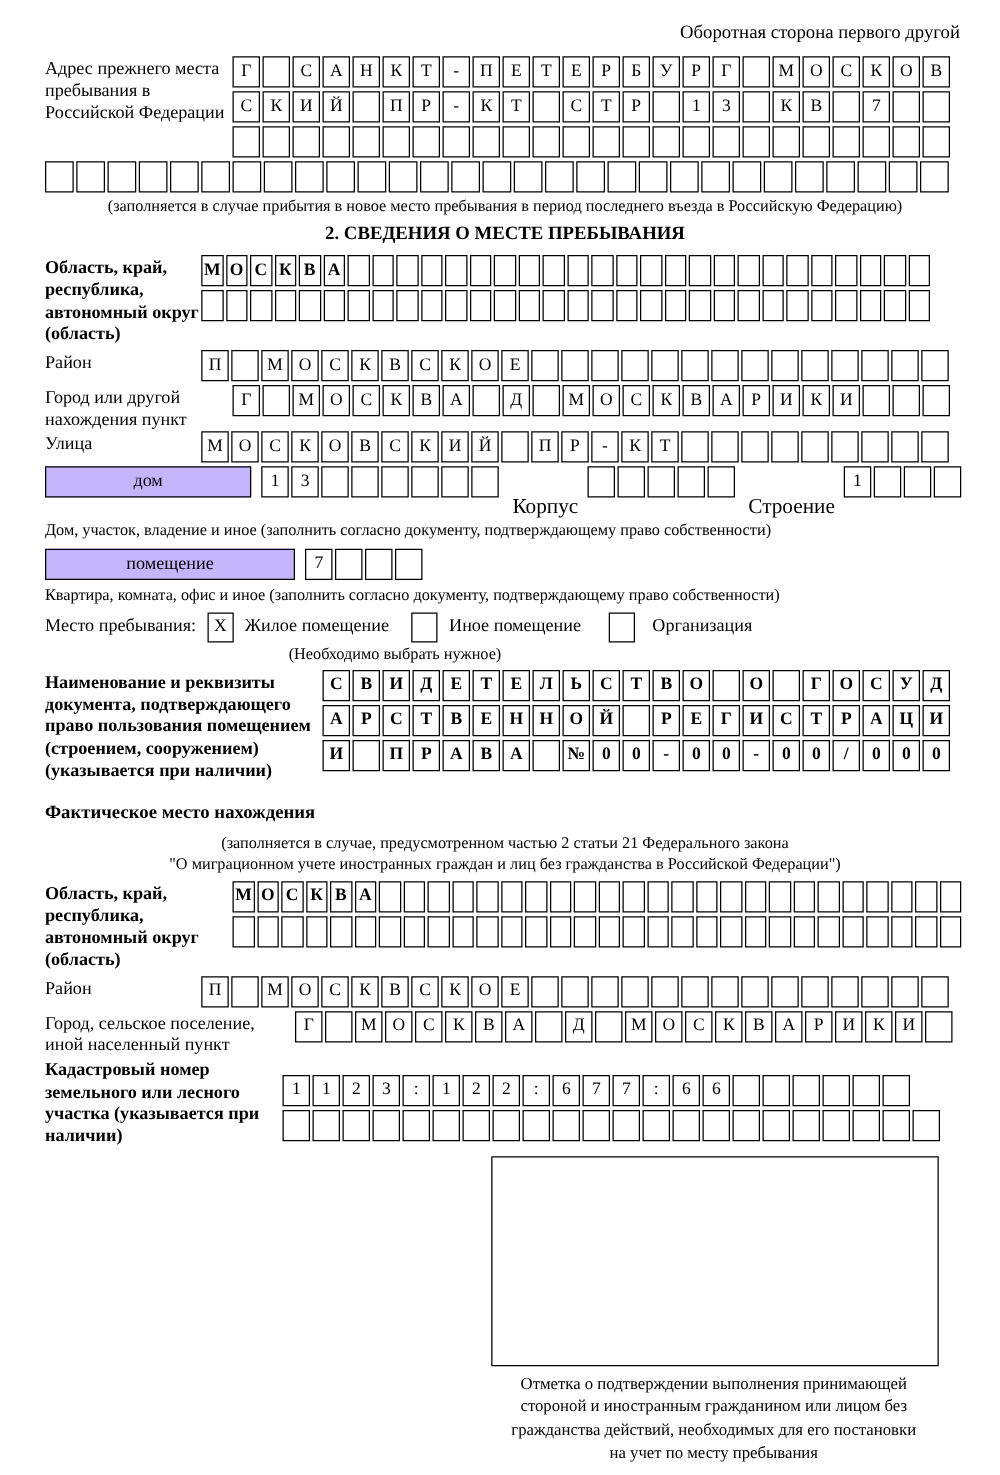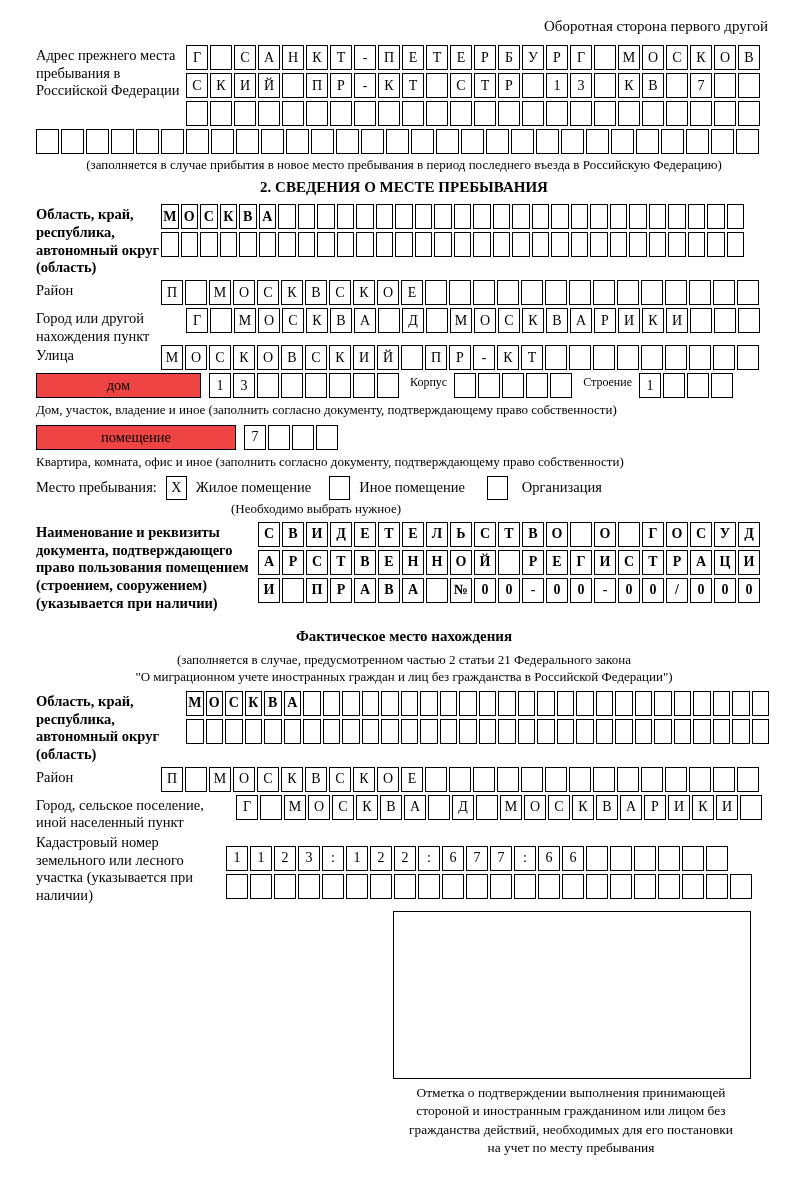--- a/index.html
+++ b/index.html
@@ -3,35 +3,35 @@
 <meta charset="utf-8">
 <style>
   html,body{margin:0;padding:0;background:#fff;color:#000;
     font-family:"Liberation Serif","DejaVu Serif",serif;}
   .page{position:relative;width:800px;height:1180px;box-sizing:border-box;
     padding:18px 28px 10px 36px;overflow:hidden;background:#fff;}
   .header-note{text-align:right;font-size:15px;margin:0 4px 10px 0;}
   .frow{display:flex;align-items:flex-start;}
   .flabel{flex:none;font-size:14.5px;line-height:1.22;padding-top:2px;}
   .lw150{width:150px;} .lw125{width:125px;} .lw220{width:222px;}
-  .lw190{width:190px;} .lw200{width:200px;}
+  .lw190{width:190px;font-weight:bold;} .lw200{width:200px;}
   .cellcol{display:flex;flex-direction:column;}
   .cells{display:flex;flex:none;margin-bottom:3px;}
   .cell{flex:none;box-sizing:border-box;width:var(--cw,22px);height:25px;
     border:1.7px solid #000;margin-right:2px;display:flex;align-items:center;
     justify-content:center;font-size:14px;background:#fff;}
   .w-region{--cw:17.5px;}
   .w-full{--cw:23px;}
   .cap{font-size:13px;line-height:1.25;}
   .center{text-align:center;}
   .section-title{font-size:15px;font-weight:bold;text-align:center;margin:4px 0 8px 0;}
-  .subtitle{font-size:15px;font-weight:bold;text-align:center;margin:16px 0 7px 0;}
+  .subtitle{font-size:15px;font-weight:bold;margin:16px 0 7px 0;}
   .wide-box{box-sizing:border-box;border:1.7px solid #000;height:25px;flex:none;
-    display:flex;align-items:center;justify-content:center;font-size:14.5px;background:#ef4444;}
-  .inline-label{font-size:12px;flex:none;padding:2px 7px 0 9px;}
+    display:flex;align-items:center;justify-content:center;font-size:14.5px;background:#c4b5fd;}
+  .inline-label{font-size:17px;flex:none;padding:2px 7px 0 9px;margin-top:20px;}
   .checkbox{box-sizing:border-box;width:21px;height:24px;border:1.7px solid #000;
     display:inline-flex;align-items:center;justify-content:center;font-size:14px;
     margin:0 9px;flex:none;background:#fff;}
   .place-row{display:flex;align-items:center;font-size:14.5px;margin:3px 0 1px 0;}
   .place-note{width:280px;margin-left:140px;text-align:center;font-size:13px;margin-bottom:5px;}
   .mb3{margin-bottom:3px;font-weight:bold;} .mb6{margin-bottom:6px;}
   .caption-line{margin:1px 0 6px 0;}
   .bigbox{box-sizing:border-box;width:358px;height:168px;border:1.8px solid #000;
     margin:6px 0 5px 357px;background:#fff;}
   .confirm{width:450px;margin-left:310px;text-align:center;font-size:13.4px;line-height:1.38;}

